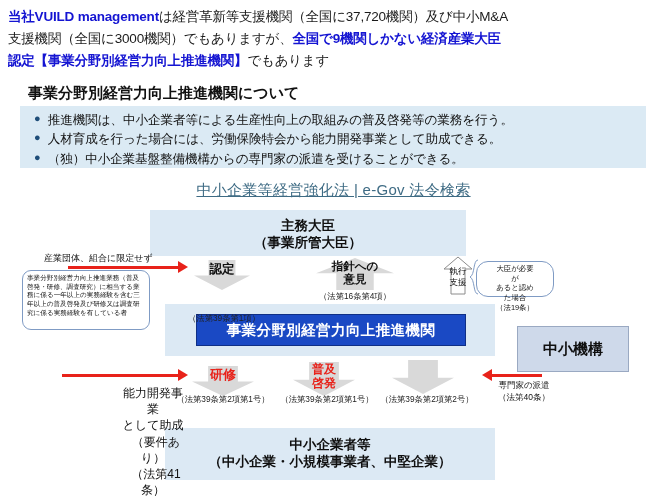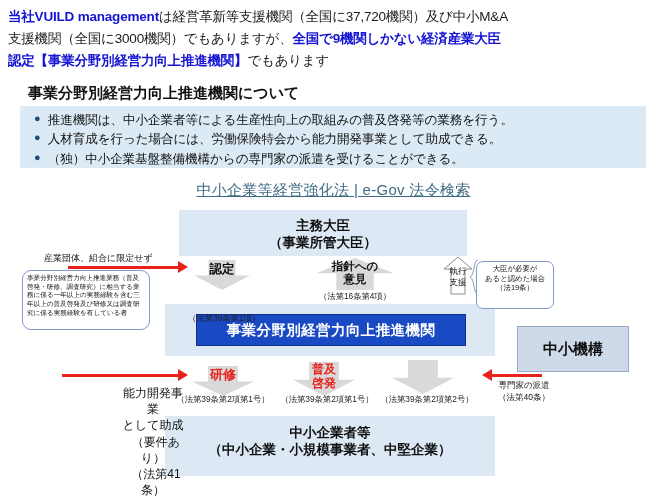--- a/index.html
+++ b/index.html
@@ -58,23 +58,23 @@
 
   
   #diagram{
     position:absolute;left:0;top:204px;width:667px;height:296px;
     background:#ffffff;
   }
   
   .panel{
     position:absolute;background:#dce9f4;
   }
-  #panel-minister{left:179px;top:6px;width:288px;height:46px;}
+  #panel-minister{left:150px;top:6px;width:316px;height:46px;}
   #panel-mid{left:165px;top:100px;width:330px;height:52px;}
-  #panel-bottom{left:165px;top:212px;width:330px;height:60px;}
+  #panel-bottom{left:165px;top:224px;width:330px;height:52px;}
 
   .panel-label{
     position:absolute;width:100%;text-align:center;
     font-weight:700;color:#101010;
     line-height:1.28;
   }
   #lbl-minister{top:7px;font-size:13.5px;}
   #lbl-smes{top:8px;font-size:13.5px;}
 
   
@@ -128,23 +128,23 @@
     border-radius:9px;
     background:#ffffff;
     color:#111111;
     box-sizing:border-box;
   }
   #note-reqs{
     left:22px;top:66px;width:128px;height:60px;
     font-size:6.6px;line-height:1.32;padding:3px 4px;
   }
   #note-minister-need{
-    left:476px;top:57px;width:78px;height:48px;
-    font-size:7.4px;line-height:1.3;padding:2px 7px;text-align:center;
-    border-radius:7px;
+    left:476px;top:57px;width:78px;height:36px;
+    font-size:7.4px;line-height:1.3;padding:2px 17px;text-align:center;
+    border-radius:12px;
   }
 
   .free-label{
     position:absolute;font-size:9px;color:#111111;white-space:nowrap;
   }
 
   
   .side-box{
     position:absolute;background:#ced9ea;border:1px solid #9aa9c2;
     display:flex;align-items:center;justify-content:center;text-align:center;

